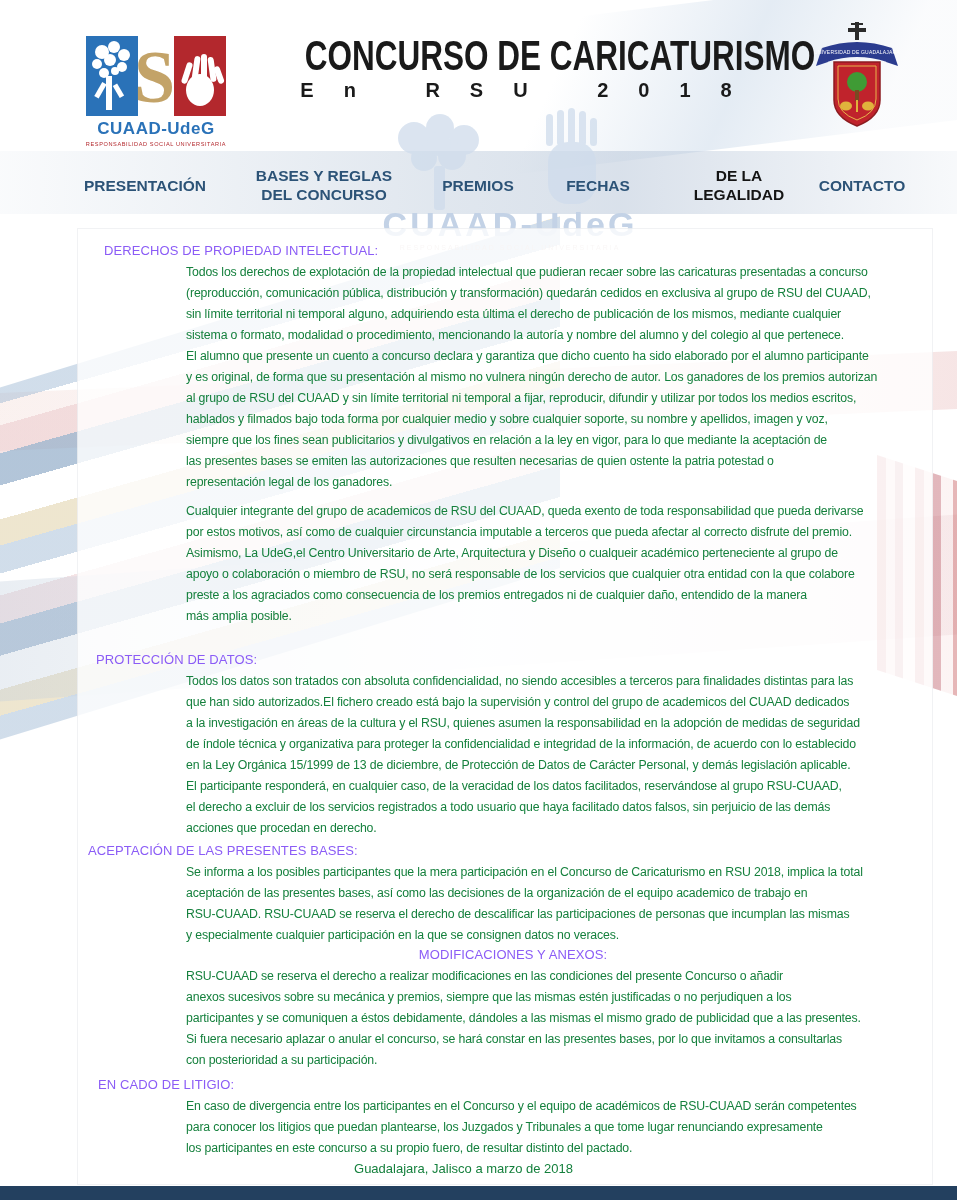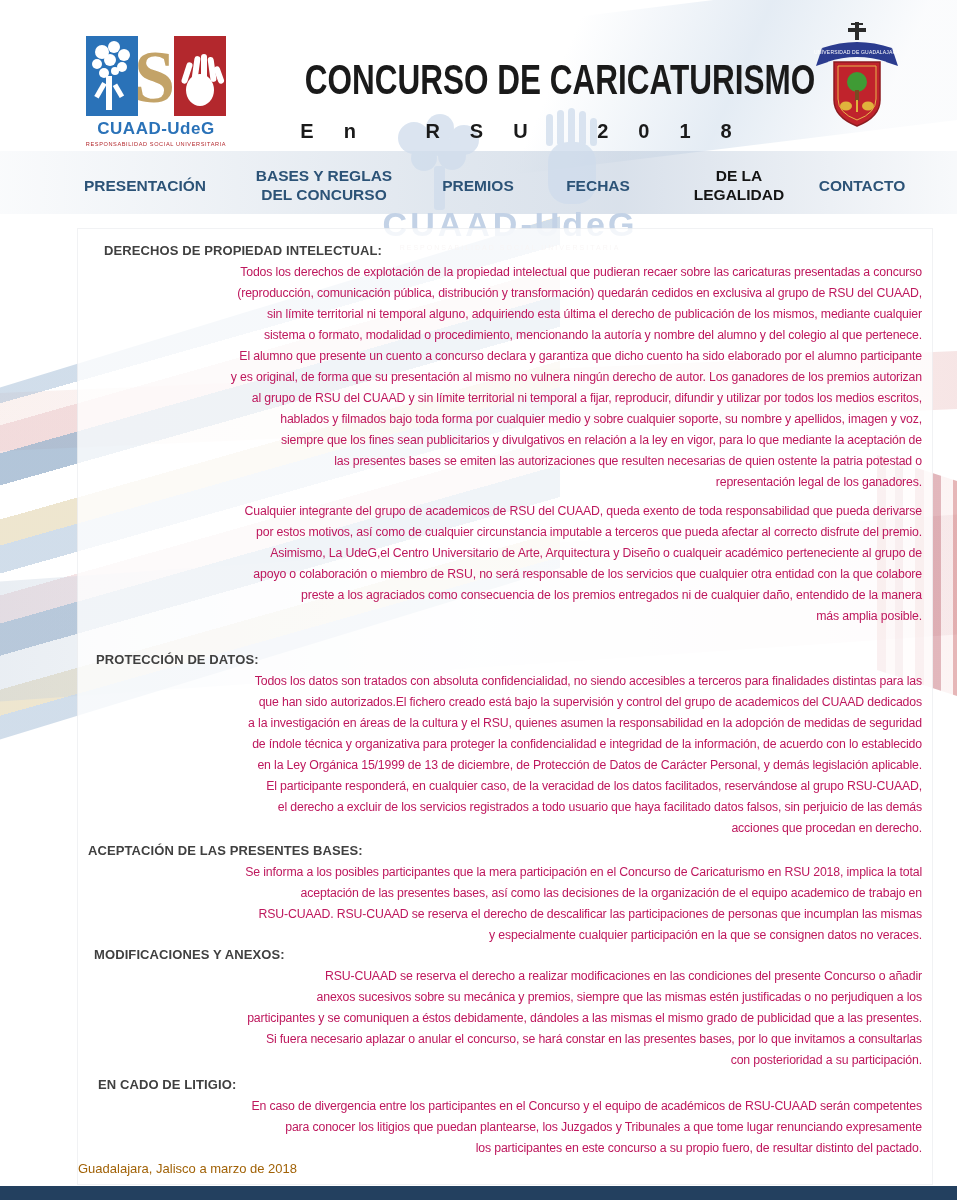--- a/index.html
+++ b/index.html
@@ -21,52 +21,52 @@
       rgba(163,188,214,0.50) 34px 62px, rgba(255,255,255,0.10) 62px 84px, rgba(233,195,199,0.45) 84px 112px,
       rgba(116,150,186,0.55) 112px 144px, rgba(255,255,255,0.05) 144px 170px);}
   #ribMid{left:0;top:548px;width:957px;height:120px;transform:skewY(-4deg);
     background:linear-gradient(90deg, rgba(193,206,221,0.35), rgba(228,233,240,0.15) 50%, rgba(231,204,208,0.30) 95%);}
   #ribRightPink{left:877px;top:468px;width:80px;height:215px;transform:skewY(18deg);
     background:repeating-linear-gradient(90deg, rgba(205,110,112,0.50) 0 9px, rgba(238,190,190,0.38) 9px 18px,
       rgba(186,84,96,0.42) 18px 26px, rgba(246,218,218,0.30) 26px 38px);}
   .watermark{position:absolute;left:352px;top:106px;width:316px;height:150px;z-index:0;}
   
   .logo-left{position:absolute;left:84px;top:36px;width:144px;height:116px;z-index:3;display:block;text-decoration:none;}
-  .title-block{position:absolute;left:233px;top:58px;width:574px;text-align:center;z-index:3;}
+  .title-block{position:absolute;left:233px;top:34px;width:574px;text-align:center;z-index:3;}
   .title{font-size:42px;font-weight:bold;color:#1a1a1a;white-space:nowrap;
     transform:scaleX(0.75);transform-origin:center;line-height:44px;}
-  .subtitle{margin-top:18px;font-size:20px;font-weight:bold;color:#1a1a1a;white-space:nowrap;
+  .subtitle{margin-top:1px;font-size:20px;font-weight:bold;color:#1a1a1a;white-space:nowrap;
     letter-spacing:30px;word-spacing:4px;padding-left:22px;}
   .crest{position:absolute;left:814px;top:20px;width:86px;height:120px;z-index:3;}
   
   nav{position:absolute;left:0;top:156px;width:957px;height:58px;z-index:3;}
   .nav-item{position:absolute;top:0;height:58px;display:flex;align-items:center;justify-content:center;
     font-weight:bold;font-size:15.5px;color:#2c5377;text-align:center;white-space:pre-line;
     line-height:19px;text-decoration:none;cursor:pointer;}
   .nav-item.active{color:#141414;}
   #nv0{left:85px;width:120px;}
   #nv1{left:252px;width:144px;}
   #nv2{left:428px;width:100px;text-align:right;}
   #nv3{left:548px;width:100px;}
   #nv4{left:679px;width:120px;}
   #nv5{left:802px;width:120px;}
   
   .card{position:absolute;left:77px;top:228px;width:856px;height:957px;z-index:2;box-sizing:border-box;
     background:rgba(255,255,255,0.80);border:1px solid rgba(120,130,145,0.10);padding-top:13px;}
   .section{margin:0;}
-  .heading{margin:0;font-size:13px;font-weight:bold;color:#404040;line-height:18px;letter-spacing:0.1px;}
-  .sbody{font-size:12.3px;letter-spacing:-0.15px;color:#be185d;line-height:21px;padding-left:108px;
-    padding-right:10px;white-space:pre-line;margin-top:2px;text-align:right;}
+  .heading{margin:0;font-size:13px;font-weight:normal;color:#8b5cf6;line-height:18px;letter-spacing:0.1px;}
+  .sbody{font-size:12.3px;letter-spacing:-0.15px;color:#15803d;line-height:21px;padding-left:108px;
+    padding-right:10px;white-space:pre-line;margin-top:2px;}
   .s1{margin-bottom:8px;}  .s1 .heading{padding-left:26px;}
   .s2{margin-bottom:0;}    .s2 .heading{padding-left:13px;}
   .s3{margin-bottom:3px;}  .s3 .heading{padding-left:18px;margin-top:24px;}
   .s4{} .s4 .heading{padding-left:10px;}
-  .s5{margin-bottom:5px;}  .s5 .heading{padding-left:16px;}
+  .s5{margin-bottom:5px;}  .s5 .heading{padding-left:16px;text-align:center;}
   .s6{margin-bottom:2px;}  .s6 .heading{padding-left:20px;}
-  .dateline{margin-top:2px;font-size:13px;color:#a16207;text-align:left;padding-right:83px;line-height:16px;}
+  .dateline{margin-top:2px;font-size:13px;color:#15803d;text-align:center;padding-right:83px;line-height:16px;}
   
   .bottom-bar{position:absolute;left:0;bottom:0;width:957px;height:14px;background:#23405f;z-index:4;}
 </style>
 </head>
 <body>
 
 <div class="rib" id="ribTopRight"></div>
 <div class="rib" id="ribHeader"></div>
 <div class="rib" id="ribPinkBand"></div>
 <div class="rib" id="ribCluster"></div>

